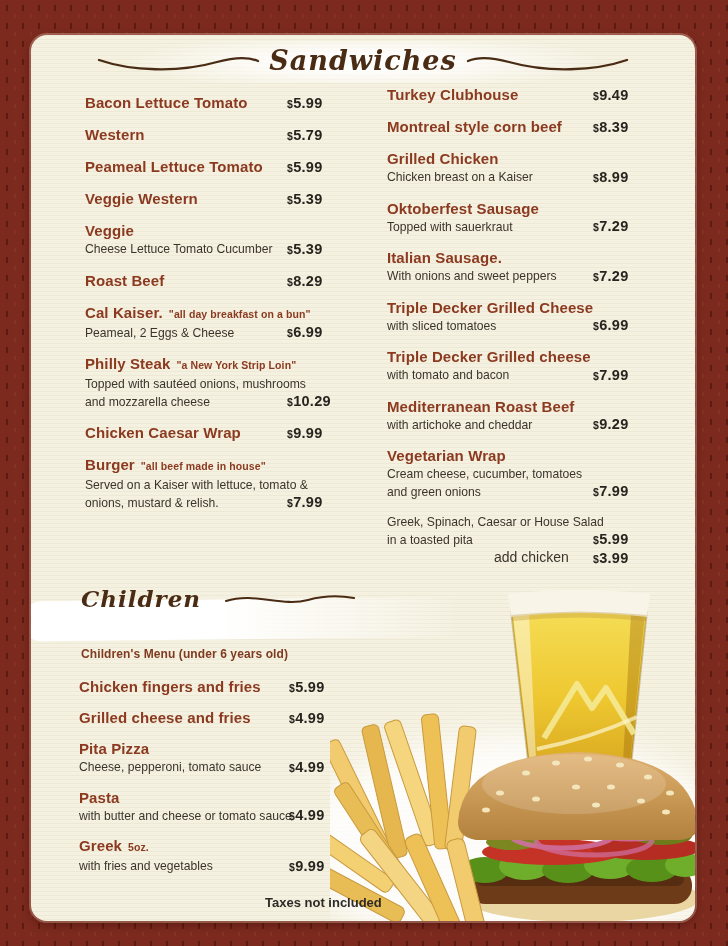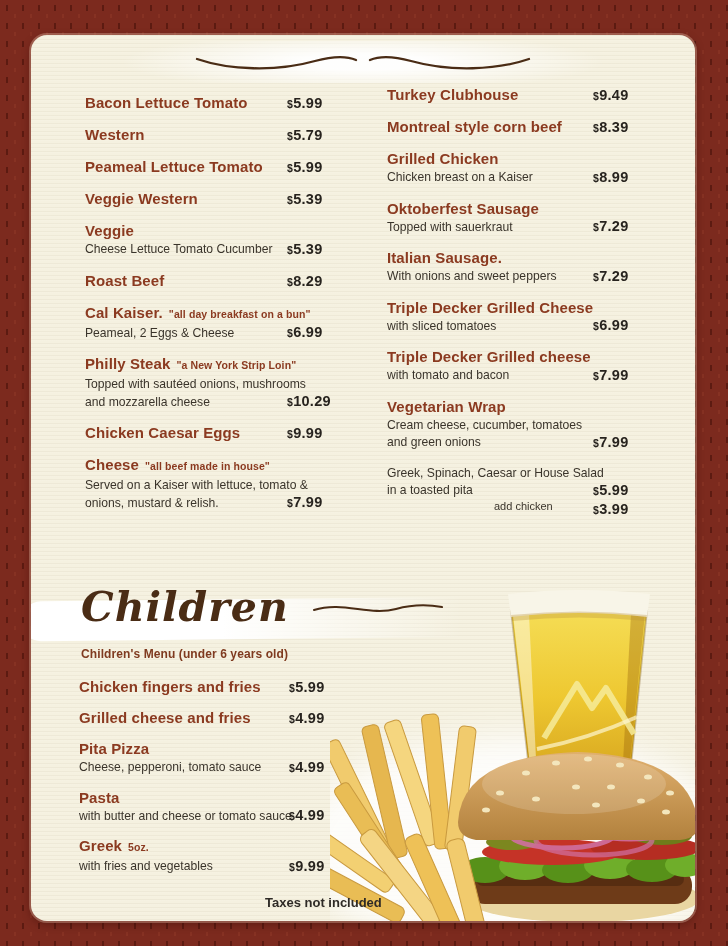--- a/index.html
+++ b/index.html
@@ -26,21 +26,21 @@
   .band-kids{left:-10px;top:564px;width:480px;height:40px;border-radius:22px;transform:rotate(-.6deg);
     background:linear-gradient(90deg, #ffffff 0 42%, rgba(255,255,255,0) 92%);}
   .header{position:absolute;display:flex;align-items:center;gap:8px;}
   .header.sand{left:0;right:0;top:12px;justify-content:center;}
   .header.kids{left:50px;top:552px;}
   .script{
     font-family:"DejaVu Serif",serif;font-style:italic;font-weight:600;
     color:#4a2c15;letter-spacing:1px;line-height:1;
   }
   .script.sand-t{font-size:27px;}
-  .script.kids-t{font-size:41px;}
+  .script.kids-t{font-size:23px;}
   .fl{display:block;}
   .col{position:absolute;}
   #sand-left{left:54px;top:58px;width:292px;--px:202px;}
   #sand-right{left:356px;top:50px;width:302px;--px:206px;}
   #kids-col{left:48px;top:642px;width:300px;--px:210px;}
   .mi{position:relative;margin-bottom:13px;}
   #kids-col .mi{margin-bottom:12px;}
   .mi-title{font-weight:700;font-size:15px;line-height:19px;color:#8b3a20;letter-spacing:.1px;}
   .mi.small-title .mi-title{font-size:11.5px;line-height:15px;}
   .mi-note{font-weight:700;font-size:10.5px;color:#8b3a20;margin-left:6px;letter-spacing:.1px;}
@@ -49,37 +49,38 @@
     transform:scaleX(.9);transform-origin:left center;white-space:nowrap;
   }
   .mi-price{
     position:absolute;left:var(--px);bottom:1px;white-space:nowrap;
     font-weight:700;font-size:14.5px;color:#27231e;letter-spacing:.3px;
   }
   .mi-price .cur{font-size:10.5px;}
   .mi-price .sfx{font-size:13px;font-weight:600;}
   .mi-price.raised{bottom:19px;}
   .mi-extra{position:relative;height:18px;}
-  .mi-extra .lbl{position:absolute;left:107px;top:1px;font-size:11px;color:#3a342b;}
+  .mi-extra .lbl{position:absolute;left:107px;top:1px;font-size:14px;color:#3a342b;}
   .mi-extra .mi-price{bottom:0;}
   .kids-sub{position:absolute;left:50px;top:612px;font-weight:700;font-size:12px;color:#7f3a1f;letter-spacing:.1px;}
   .taxes{position:absolute;left:234px;top:860px;font-weight:700;font-size:13px;color:#2e2a26;z-index:5;text-align:center;}
   .food{position:absolute;right:0;bottom:0;z-index:2;}
 </style>
 </head>
 <body>
 
 <div class="card">
 
   <div class="band band-sand"></div>
 
   <div class="header sand">
     <svg class="fl" width="165" height="26" viewBox="0 0 165 26">
       <path d="M3,12 C35,23 82,25 121,14 C139,9 153,9 162,13" fill="none" stroke="#4a2c15" stroke-width="2.3" stroke-linecap="round"></path>
     </svg>
+    <span class="script sand-t">Sandwiches</span>
     <svg class="fl" width="165" height="26" viewBox="0 0 165 26">
       <path d="M162,12 C130,23 83,25 44,14 C26,9 12,9 3,13" fill="none" stroke="#4a2c15" stroke-width="2.3" stroke-linecap="round"></path>
     </svg>
   </div>
 
   <div id="sand-left" class="col">
       <div class="mi">
         <div class="mi-title"><span>Bacon Lettuce Tomato</span></div>
         <span class="mi-price"><span class="cur">$</span>5.99</span>
       </div>
@@ -109,25 +110,25 @@
         <div class="mi-desc">Peameal, 2 Eggs &amp; Cheese</div>
         <span class="mi-price"><span class="cur">$</span>6.99</span>
       </div>
       <div class="mi">
         <div class="mi-title"><span>Philly Steak</span><span class="mi-note">"a New York Strip Loin"</span></div>
         <div class="mi-desc">Topped with sautéed onions, mushrooms</div>
         <div class="mi-desc">and mozzarella cheese</div>
         <span class="mi-price"><span class="cur">$</span>10.29</span>
       </div>
       <div class="mi">
-        <div class="mi-title"><span>Chicken Caesar Eggs</span></div>
+        <div class="mi-title"><span>Chicken Caesar Wrap</span></div>
         <span class="mi-price"><span class="cur">$</span>9.99</span>
       </div>
       <div class="mi">
-        <div class="mi-title"><span>Cheese</span><span class="mi-note">"all beef made in house"</span></div>
+        <div class="mi-title"><span>Burger</span><span class="mi-note">"all beef made in house"</span></div>
         <div class="mi-desc">Served on a Kaiser with lettuce, tomato &amp;</div>
         <div class="mi-desc">onions, mustard &amp; relish.</div>
         <span class="mi-price"><span class="cur">$</span>7.99</span>
       </div>
     </div>
   <div id="sand-right" class="col">
       <div class="mi">
         <div class="mi-title"><span>Turkey Clubhouse</span></div>
         <span class="mi-price"><span class="cur">$</span>9.49</span>
       </div>
@@ -152,20 +153,25 @@
       </div>
       <div class="mi">
         <div class="mi-title"><span>Triple Decker Grilled Cheese</span></div>
         <div class="mi-desc">with sliced tomatoes</div>
         <span class="mi-price"><span class="cur">$</span>6.99</span>
       </div>
       <div class="mi">
         <div class="mi-title"><span>Triple Decker Grilled cheese</span></div>
         <div class="mi-desc">with tomato and bacon</div>
         <span class="mi-price"><span class="cur">$</span>7.99</span>
+      </div>
+      <div class="mi">
+        <div class="mi-title"><span>Mediterranean Roast Beef</span></div>
+        <div class="mi-desc">with artichoke and cheddar</div>
+        <span class="mi-price"><span class="cur">$</span>9.29</span>
       </div>
       <div class="mi">
         <div class="mi-title"><span>Vegetarian Wrap</span></div>
         <div class="mi-desc">Cream cheese, cucumber, tomatoes</div>
         <div class="mi-desc">and green onions</div>
         <span class="mi-price"><span class="cur">$</span>7.99</span>
       </div>
       <div class="mi">
         <div class="mi-desc">Greek, Spinach, Caesar or House Salad</div>
         <div class="mi-desc">in a toasted pita</div>

